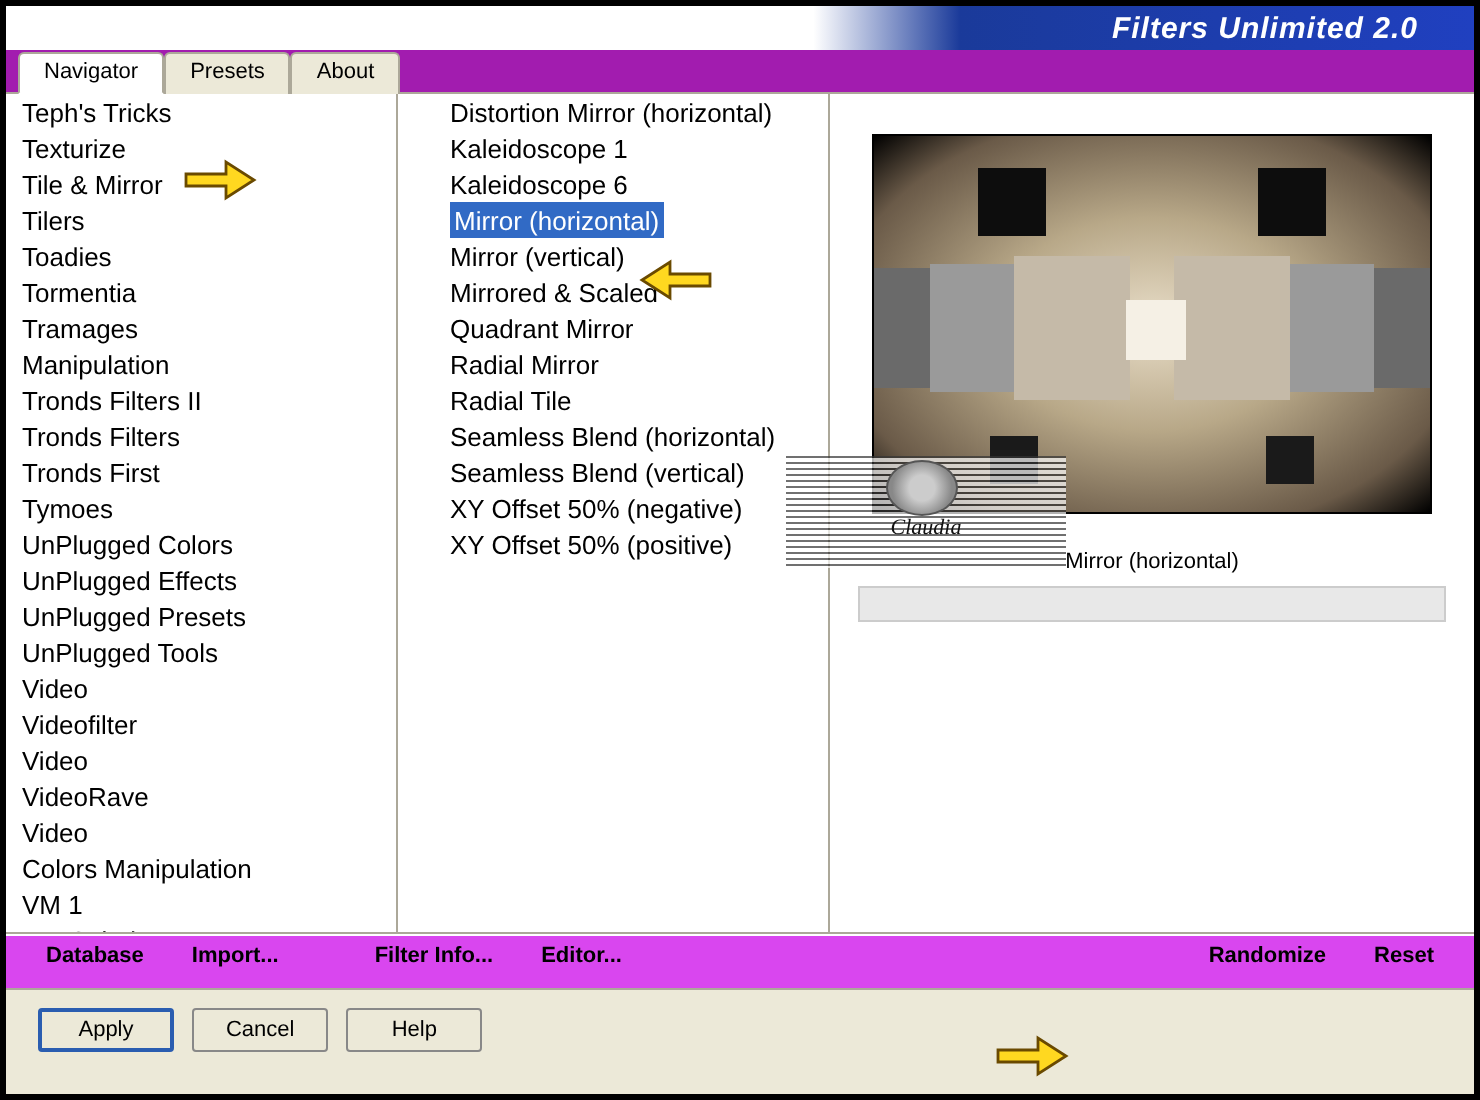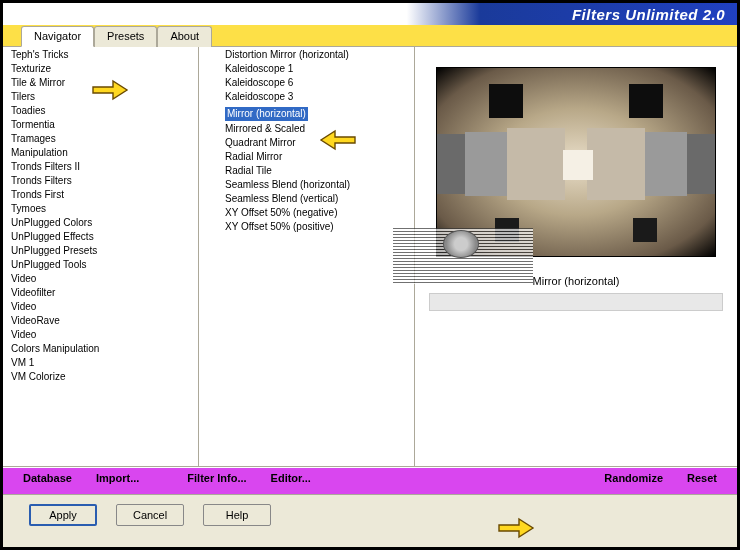--- a/index.html
+++ b/index.html
@@ -1,40 +1,40 @@
 <!DOCTYPE html>
 <html><head>
 <meta charset="utf-8">
 <style>
   * { box-sizing: border-box; margin: 0; padding: 0; font-family: Arial, sans-serif; }
   body { background: #000; width: 740px; height: 550px; overflow: hidden; }
   .window { position: absolute; top: 2px; left: 2px; width: 736px; height: 546px; background: #ece9d8; border: 1px solid #000; }
-  .title-bar { height: 22px; background: linear-gradient(to right, #fff 0%, #fff 55%, #1a3a9a 65%, #2040c0 100%); display: flex; align-items: center; justify-content: flex-end; padding-right: 12px; }
+  .title-bar { height: 22px; background: linear-gradient(to right, #fff 0%, #fff 55%, #1a3a9a 65%, #2040c0 100%); display: flex; align-items: center; justify-content: flex-end; padding-right: 28px; }
   .title-text { font-style: italic; font-weight: bold; font-size: 15px; color: #fff; letter-spacing: 0.5px; }
-  .tabs { display: flex; height: 22px; background: #fde047; border-bottom: 1px solid #aca899; padding-left: 18px; }
+  .tabs { display: flex; height: 22px; background: #a21caf; border-bottom: 1px solid #aca899; padding-left: 6px; }
   .tab { padding: 3px 12px; font-size: 11px; background: #ece9d8; border: 1px solid #aca899; border-bottom: none; margin-right: 0px; border-radius: 3px 3px 0 0; position: relative; top: 1px; cursor: pointer; }
   .tab.active { background: #fff; border-bottom: 1px solid #fff; z-index: 2; }
   .main { display: flex; height: 420px; background: #fff; border-bottom: 1px solid #aca899; }
   .list-panel { border-right: 1px solid #aca899; overflow-y: scroll; height: 100%; }
   .list-panel.left { width: 196px; }
   .list-panel.mid { width: 198px; overflow-y: hidden; margin-left: 18px; }
-  .list-item { font-size: 10px; padding: 1.5px 8px; cursor: pointer; white-space: nowrap; position: relative; }
+  .list-item { font-size: 13px; padding: 1.5px 8px; cursor: pointer; white-space: nowrap; position: relative; }
   .list-item.selected { background: #316ac5; color: #fff; display: inline-block; margin-left: 8px; padding-left: 2px; padding-right: 2px; }
   .right-panel { flex: 1; padding: 20px 8px 0 8px; position: relative; }
   .preview { width: 280px; height: 190px; background: #000; border: 1px solid #000; margin: 0 auto; position: relative; overflow: hidden; }
   .preview-bg { position: absolute; inset: 0; background: radial-gradient(ellipse at center, #e8ddc8 0%, #b8a888 40%, #6a5a48 80%, #000 100%); }
   .px { position: absolute; }
   .filter-label { text-align: center; font-size: 11px; margin-top: 18px; }
   .slider-area { margin-top: 6px; padding: 0 6px; }
   .slider-track { height: 18px; background: #e8e8e8; border: 1px solid #ccc; margin-top: 2px; position: relative; }
   .toolbar { display: flex; height: 28px; align-items: flex-start; padding: 0 8px; font-size: 11px; background: #d946ef; border-top: 1px solid #fff; border-bottom: 1px solid #aca899; }
   .tb-btn { padding: 4px 12px; cursor: pointer; font-weight: bold; }
   .status { height: 40px; padding: 6px 10px; font-size: 11px; background: #ece9d8; display: flex; justify-content: space-between; align-items: center; }
   .status-left { line-height: 14px; }
-  .btn { min-width: 68px; height: 22px; font-size: 11px; background: #ece9d8; border: 1px solid #888; border-radius: 2px; cursor: pointer; padding: 0 10px; margin-left: 16px; }
+  .btn { min-width: 68px; height: 22px; font-size: 11px; background: #ece9d8; border: 1px solid #888; border-radius: 2px; cursor: pointer; padding: 0 10px; margin-left: 6px; }
   .btn.default { border: 2px solid #2a5db0; }
   .pointer { position: absolute; z-index: 50; pointer-events: none; }
   .pointer svg { display: block; }
   .watermark { position: absolute; left: 390px; top: 225px; width: 140px; height: 56px; z-index: 40; pointer-events: none; }
   .wm-lines { position: absolute; inset: 0; background: repeating-linear-gradient(to bottom, #333 0px, #333 1px, #fff 1px, #fff 3px); opacity: 0.7; }
   .wm-text { position: absolute; width: 100%; text-align: center; top: 30px; font-size: 11px; font-family: "Comic Sans MS", cursive; font-style: italic; color: #111; }
   .wm-globe { position: absolute; top: 2px; left: 50px; width: 36px; height: 28px; background: radial-gradient(circle, #ccc 30%, #888 70%); border-radius: 50%; border: 1px solid #555; }
   ::-webkit-scrollbar { width: 16px; }
   ::-webkit-scrollbar-track { background: #f0f0f0; border-left: 1px solid #ccc; }
   ::-webkit-scrollbar-thumb { background: #cdcdcd; border: 1px solid #888; }
@@ -78,22 +78,22 @@
         <div class="list-item">VideoRave</div>
         <div class="list-item">Video</div>
         <div class="list-item">Colors Manipulation</div>
         <div class="list-item">VM 1</div>
         <div class="list-item">VM Colorize</div>
       </div>
     <div class="list-panel mid" id="filter-list">
         <div class="list-item">Distortion Mirror (horizontal)</div>
         <div class="list-item">Kaleidoscope 1</div>
         <div class="list-item">Kaleidoscope 6</div>
-        <div class="list-item">Kaleidoscope 3</div>
         <div><div class="list-item selected">Mirror (horizontal)</div></div>
+        <div class="list-item">Mirror (vertical)</div>
         <div class="list-item">Mirrored &amp; Scaled</div>
         <div class="list-item">Quadrant Mirror</div>
         <div class="list-item">Radial Mirror</div>
         <div class="list-item">Radial Tile</div>
         <div class="list-item">Seamless Blend (horizontal)</div>
         <div class="list-item">Seamless Blend (vertical)</div>
         <div class="list-item">XY Offset 50% (negative)</div>
         <div class="list-item">XY Offset 50% (positive)</div>
       </div>
     <div class="right-panel">
@@ -133,20 +133,21 @@
     <div>
       <button class="btn default">Apply</button>
       <button class="btn">Cancel</button>
       <button class="btn">Help</button>
     </div>
   </div>
 
   <div class="watermark">
     <div class="wm-lines"></div>
     <div class="wm-globe"></div>
+    <div class="wm-text">Claudia</div>
   </div>
 
   <div class="pointer" style="left:88px;top:74px">
     <svg width="40" height="26">
         <path d="M2 10 L22 10 L22 4 L36 13 L22 22 L22 16 L2 16 Z" fill="#ffd820" stroke="#6a4a00" stroke-width="1.4"></path>
       </svg>
   </div>
   <div class="pointer" style="left:316px;top:124px">
     <svg width="40" height="26">
         <path d="M2 10 L22 10 L22 4 L36 13 L22 22 L22 16 L2 16 Z" fill="#ffd820" stroke="#6a4a00" stroke-width="1.4" transform="rotate(180 19 13)"></path>

